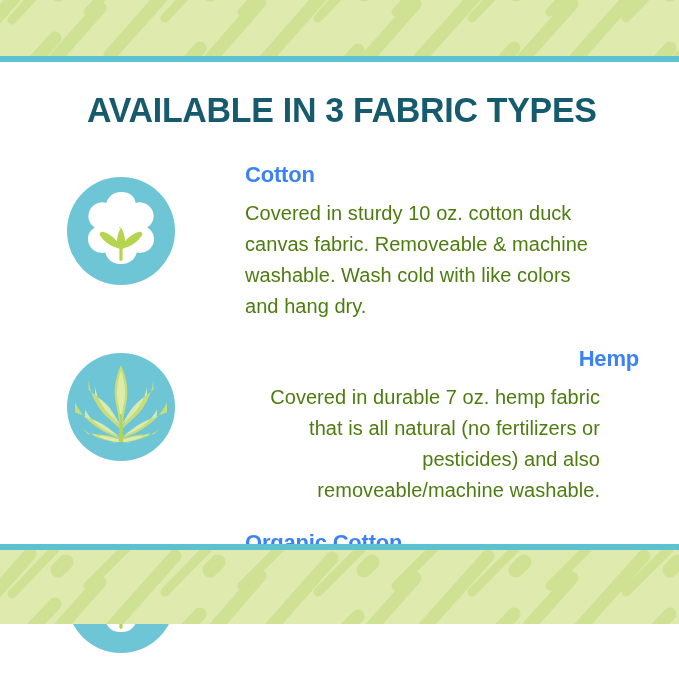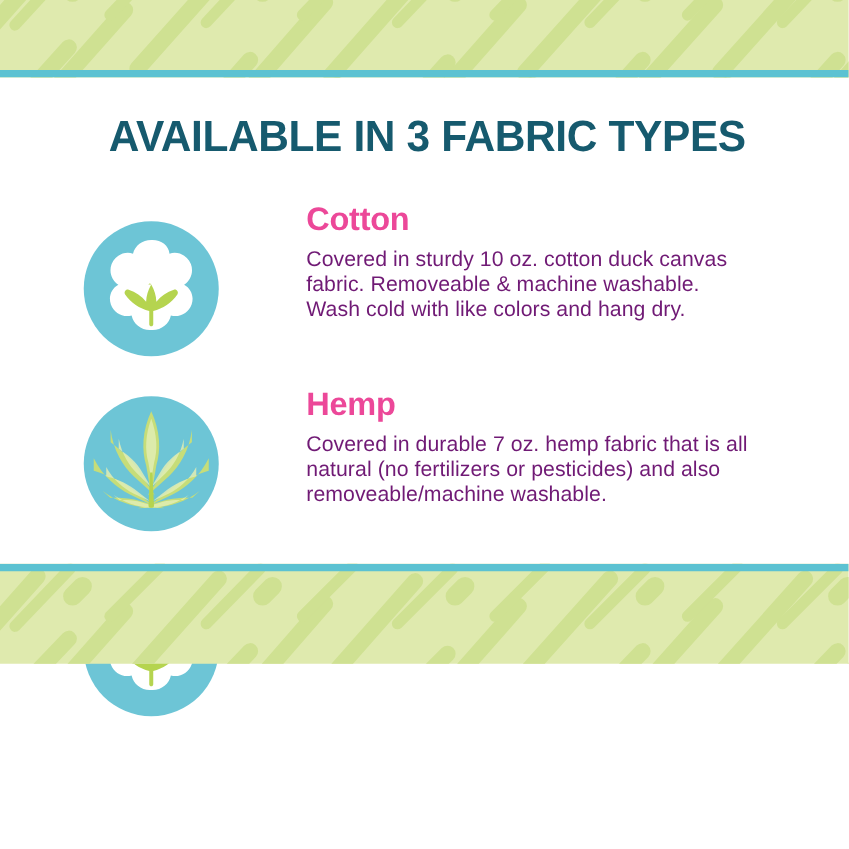--- a/index.html
+++ b/index.html
@@ -8,21 +8,21 @@
     width: 679px;
     height: 679px;
     overflow: hidden;
     background: #ffffff;
     font-family: "Liberation Sans", sans-serif;
   }
 
   #infographic {
     position: relative;
     width: 679px;
-    height: 531px;
+    height: 624px;
     background: #ffffff;
   }
 
   
   .band {
     position: absolute;
     left: 0;
     width: 679px;
     overflow: hidden;
     background: #dfeaae;
@@ -91,38 +91,38 @@
   }
   .icon-wrap svg { display: block; width: 110px; height: 110px; }
 
   .texts {
     flex: 1 1 auto;
     padding-left: 69px;
     padding-right: 40px;
   }
 
   .sec-title {
-    font-size: 26px;
+    font-size: 22px;
     font-weight: bold;
-    color: #ec4899;
+    color: #3b82f6;
     letter-spacing: -0.2px;
     line-height: 30px;
     margin-bottom: 8px;
   }
 
   .sec-body {
-    font-size: 17px;
-    line-height: 20px;
-    color: #701a75;
+    font-size: 20px;
+    line-height: 31px;
+    color: #4d7c0f;
     letter-spacing: 0.05px;
     max-width: 355px;
   }
 
   .row-hemp .icon-wrap { margin-top: 8px; }
-  .row-hemp .texts     { padding-top: 0; }
+  .row-hemp .texts     { padding-top: 0; text-align: right; }
 </style>
 </head>
 <body>
 
 <div id="infographic">
 
   <div class="band band-top">
     <svg class="stripes" viewBox="0 0 780 170" preserveAspectRatio="none">
       <g stroke="#cfe192" stroke-linecap="round" fill="none">
         <g stroke-width="13">

